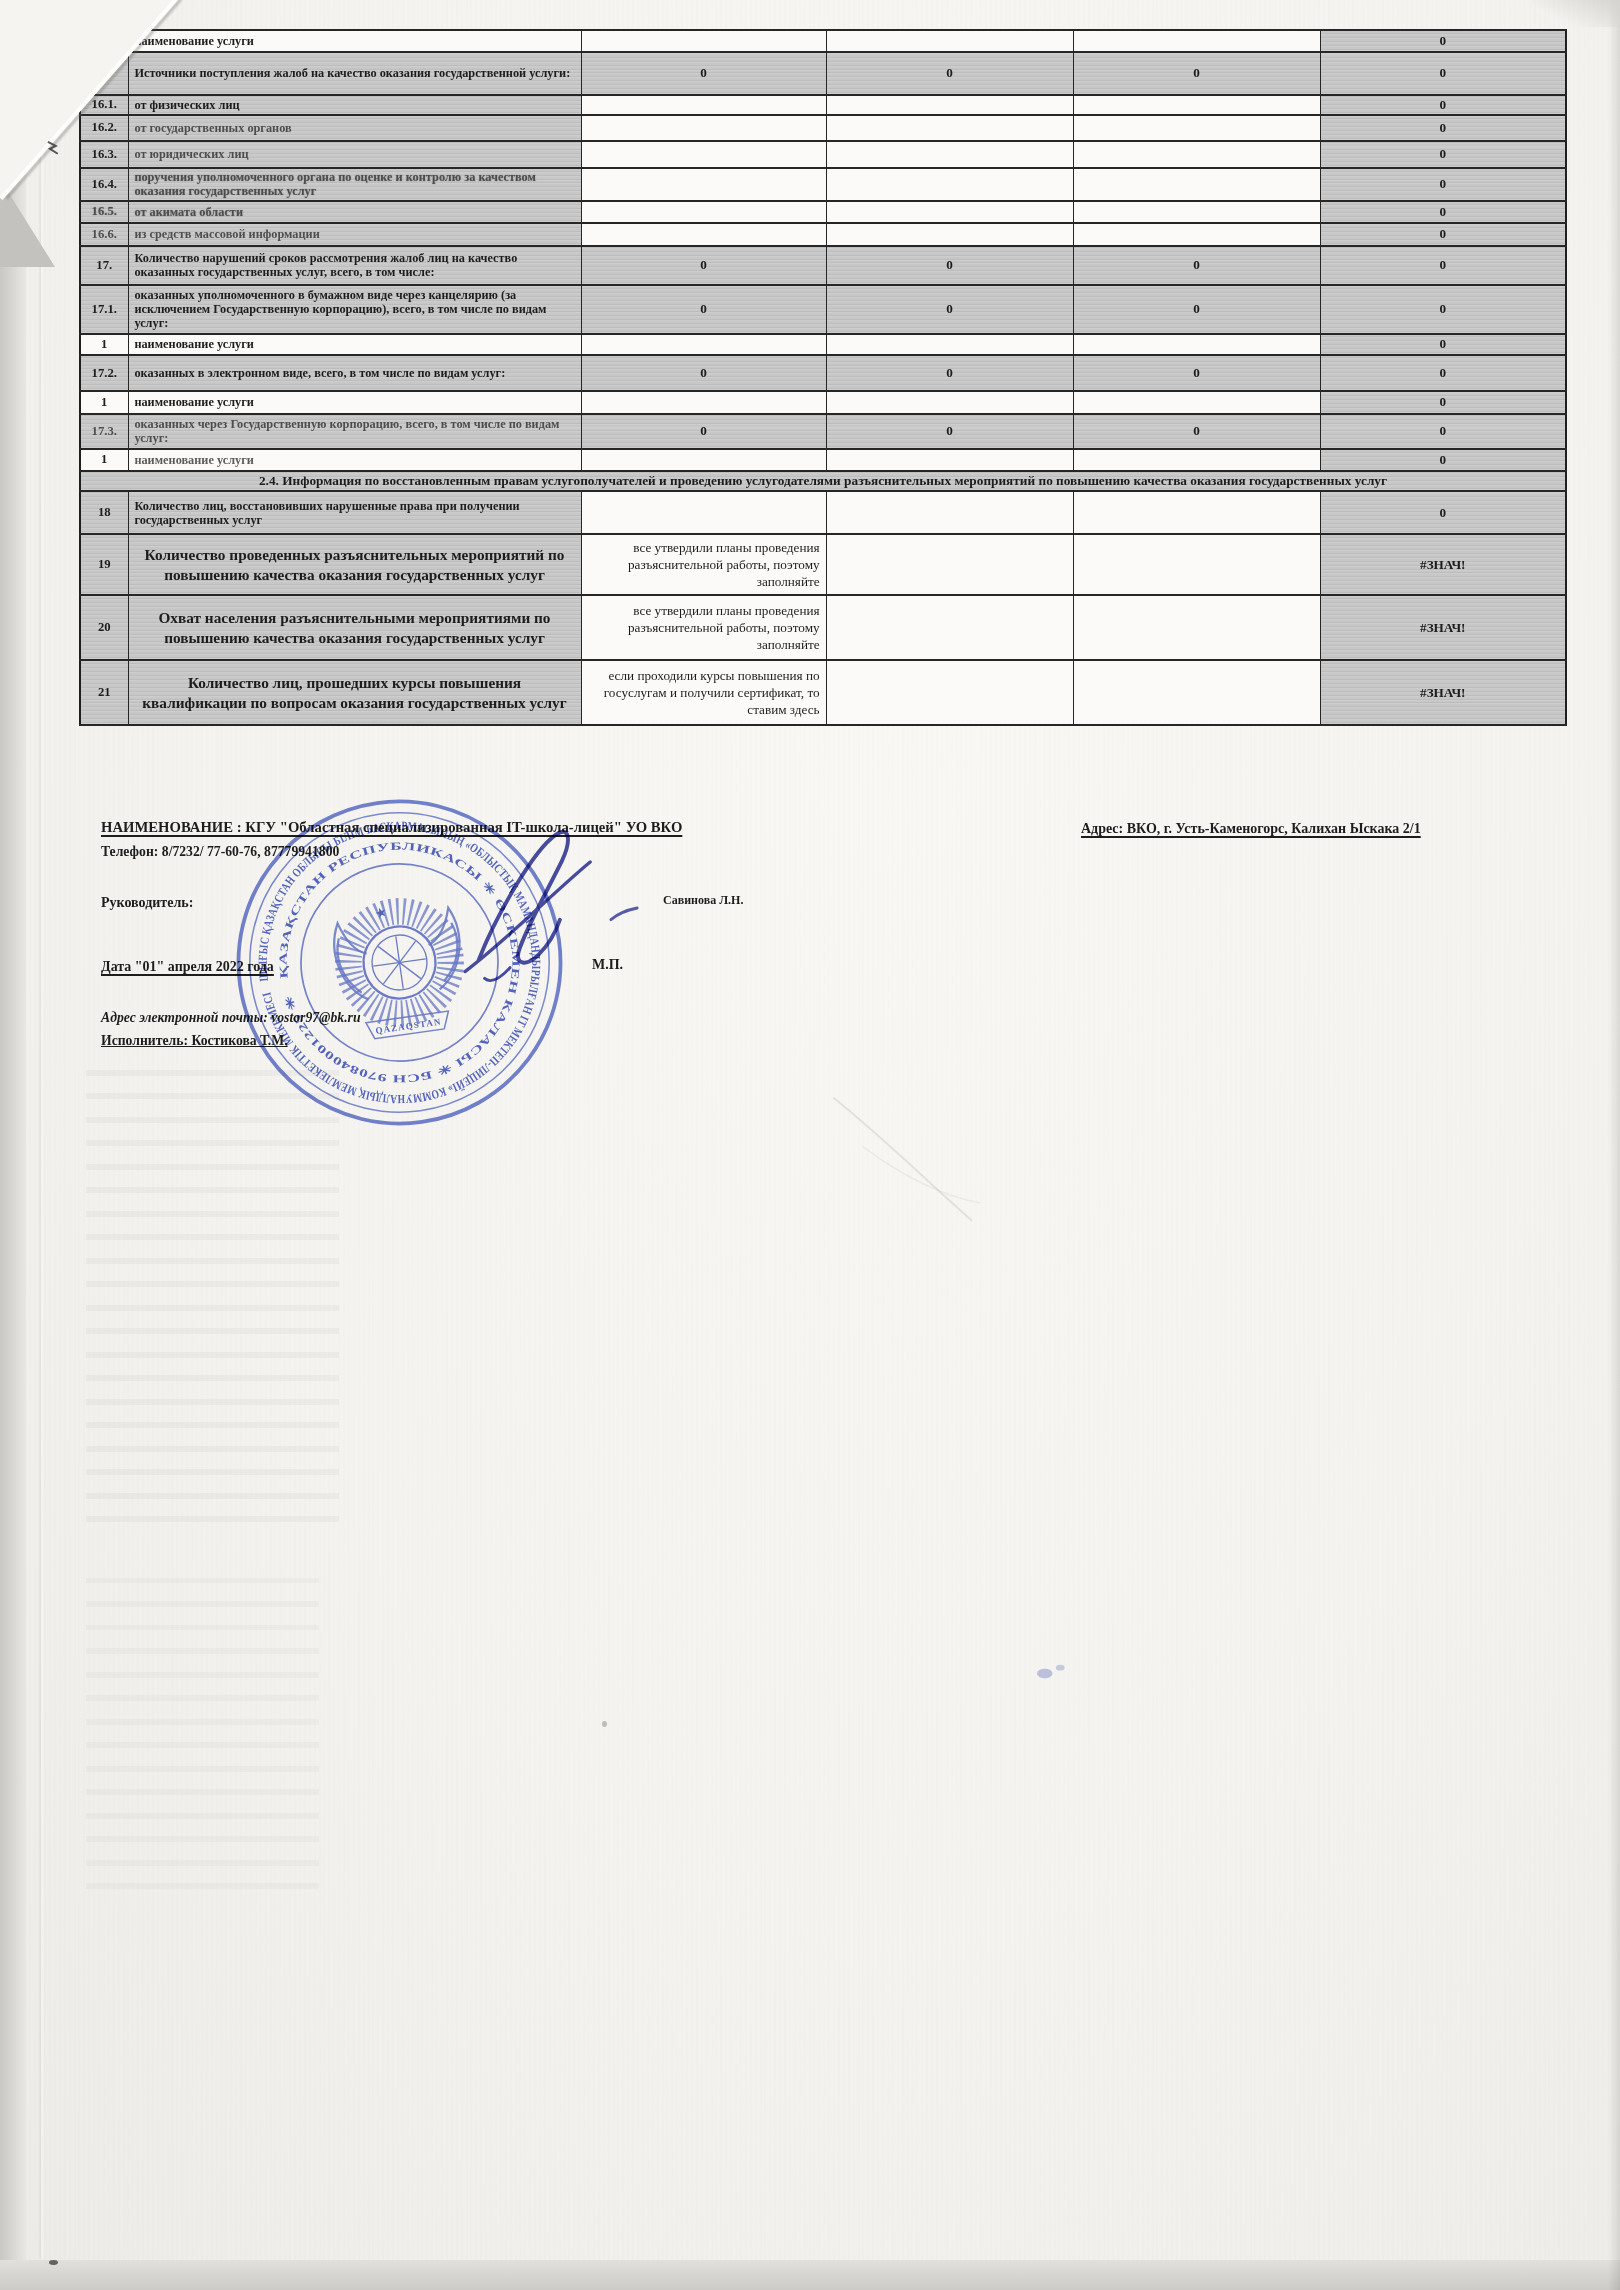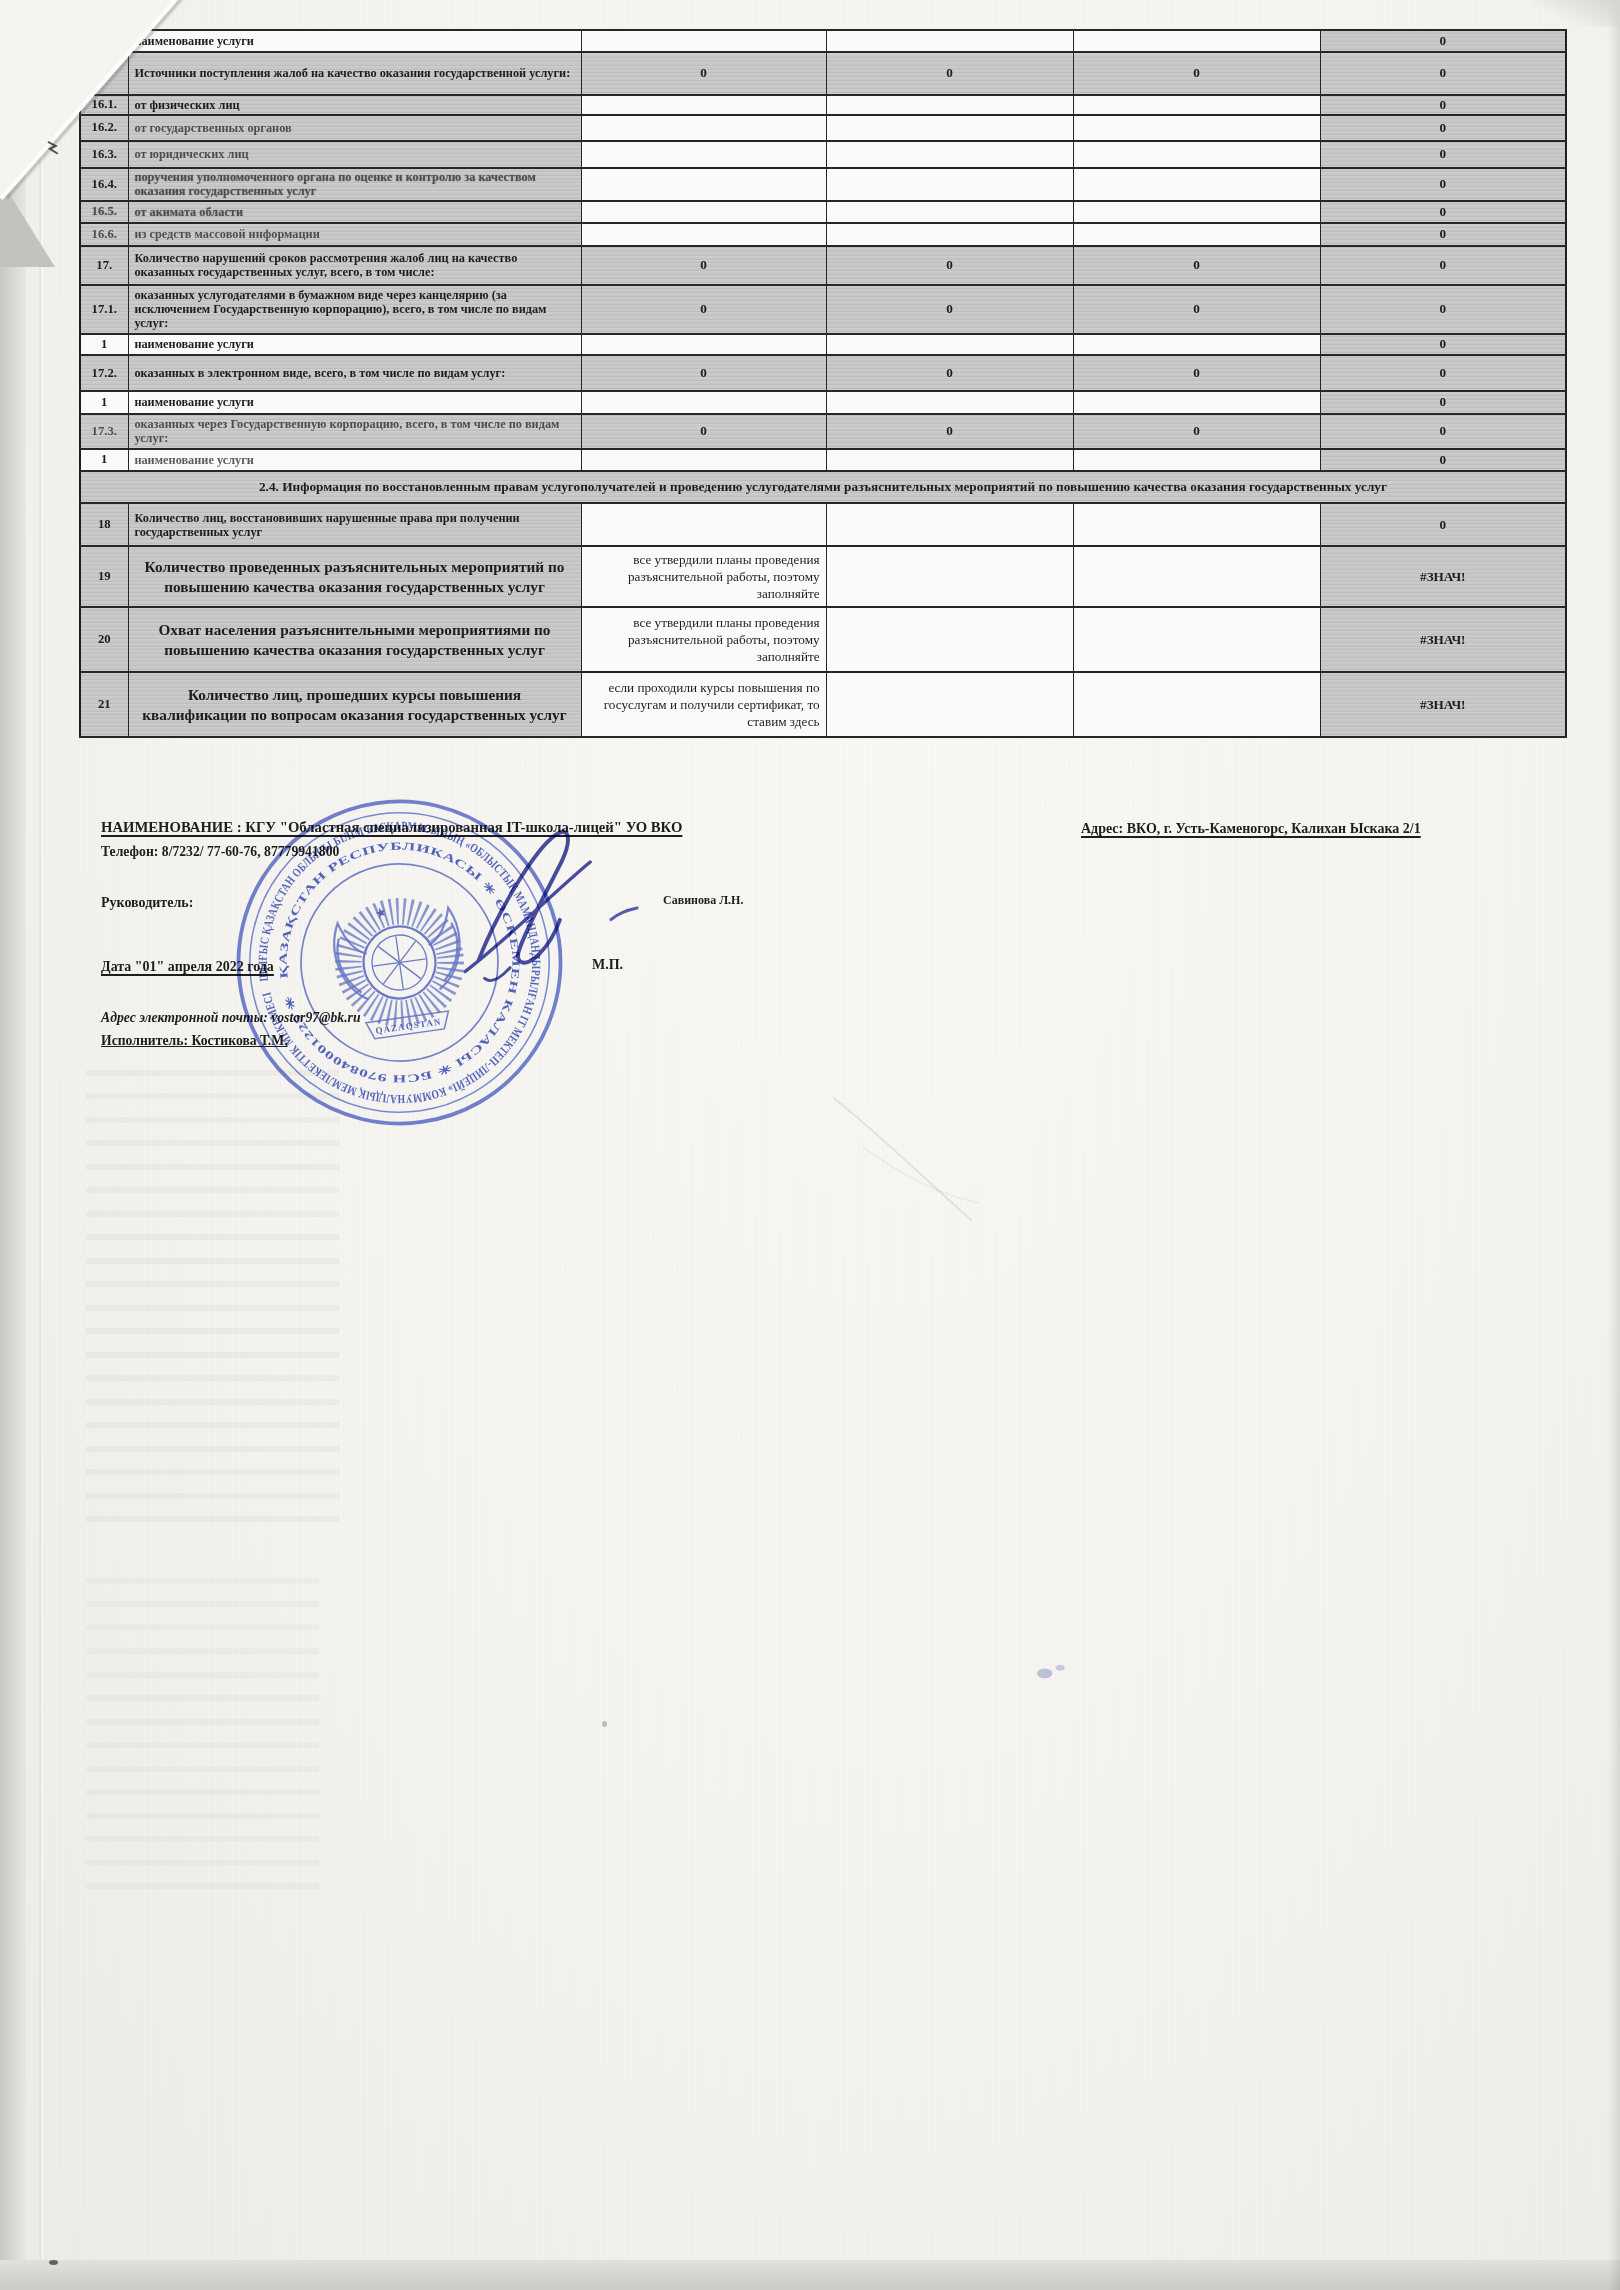--- a/index.html
+++ b/index.html
@@ -153,21 +153,21 @@
       <tr style="height:39px">
         <td class="n g">17.</td>
         <td class="d g">Количество нарушений сроков рассмотрения жалоб лиц на качество оказанных государственных услуг, всего, в том числе:</td>
         <td class="v g">0</td>
         <td class="v g">0</td>
         <td class="v g">0</td>
         <td class="v g">0</td>
       </tr>
       <tr style="height:49px">
         <td class="n g">17.1.</td>
-        <td class="d g">оказанных услугодателями в бумажном виде через канцелярию (за исключением Государственную корпорацию), всего, в том числе по видам услуг:</td>
+        <td class="d g">оказанных уполномоченного в бумажном виде через канцелярию (за исключением Государственную корпорацию), всего, в том числе по видам услуг:</td>
         <td class="v g">0</td>
         <td class="v g">0</td>
         <td class="v g">0</td>
         <td class="v g">0</td>
       </tr>
       <tr style="height:21.6px">
         <td class="n w">1</td>
         <td class="d w">наименование услуги</td>
         <td class="v w"></td>
         <td class="v w"></td>
@@ -199,21 +199,21 @@
         <td class="v g">0</td>
       </tr>
       <tr style="height:22.5px">
         <td class="n w">1</td>
         <td class="d w faded2">наименование услуги</td>
         <td class="v w"></td>
         <td class="v w"></td>
         <td class="v w"></td>
         <td class="v g">0</td>
       </tr>
-      <tr style="height:32px">
+      <tr style="height:20px">
         <td class="sec g" colspan="6">2.4. Информация по восстановленным правам услугополучателей и проведению услугодателями разъяснительных мероприятий по повышению качества оказания государственных услуг</td>
       </tr>
       <tr style="height:43px">
         <td class="n g">18</td>
         <td class="d g">Количество лиц, восстановивших нарушенные права при получении государственных услуг</td>
         <td class="v w"></td>
         <td class="v w"></td>
         <td class="v w"></td>
         <td class="v g">0</td>
       </tr>

